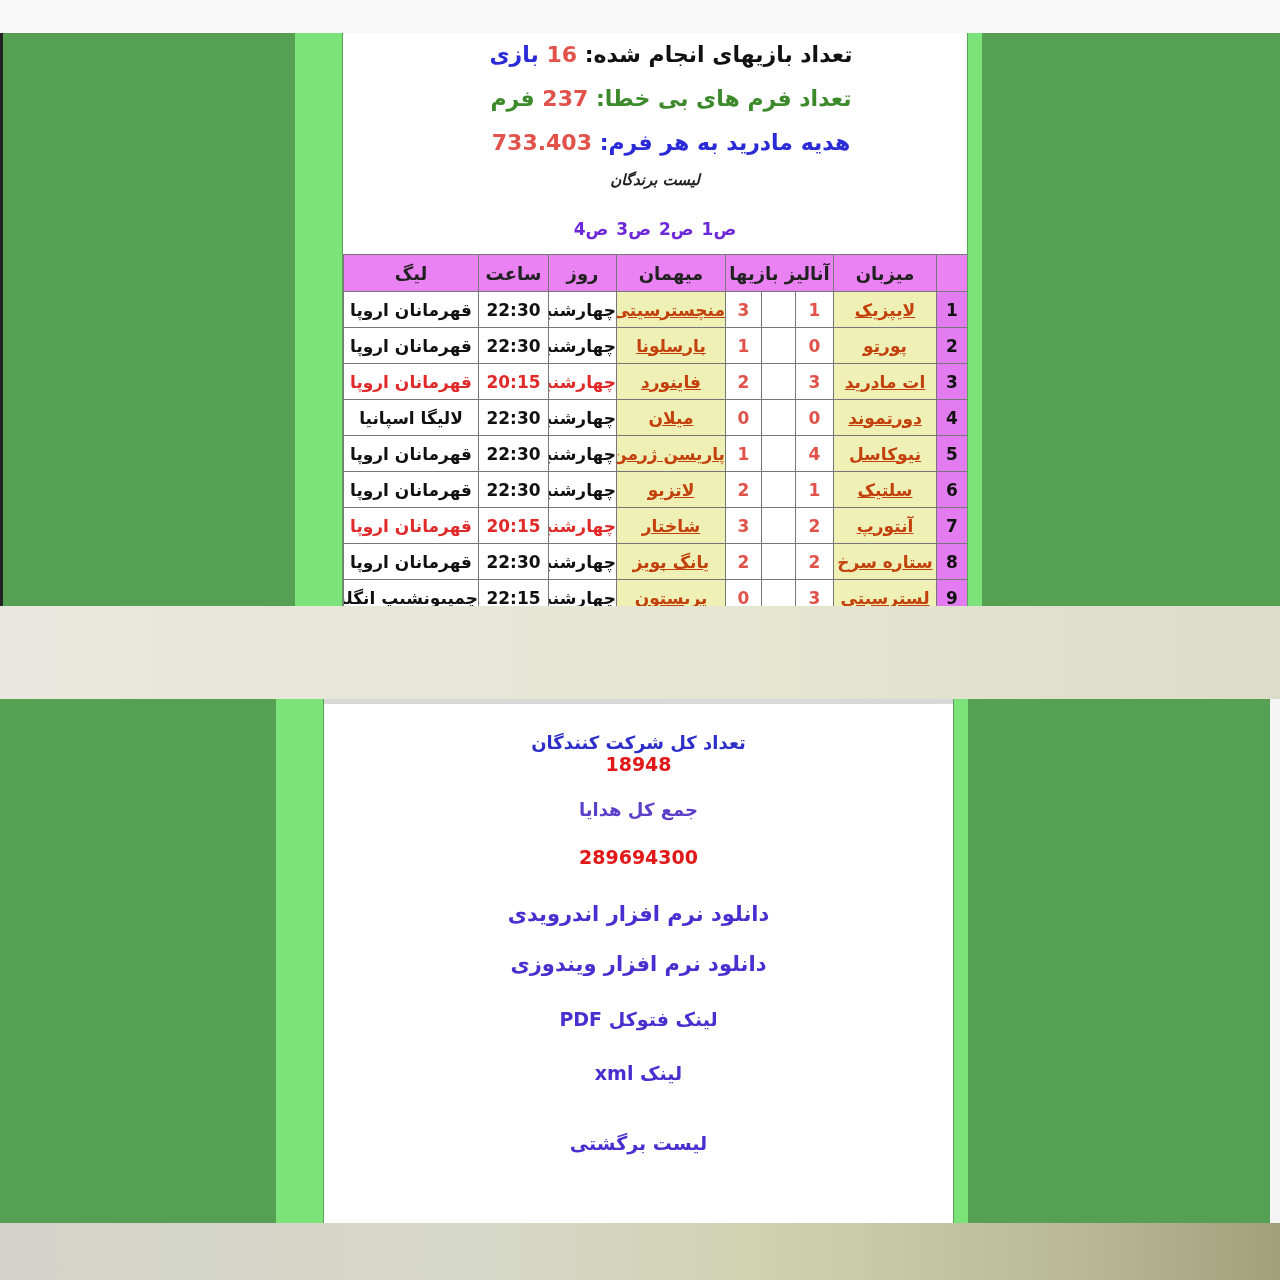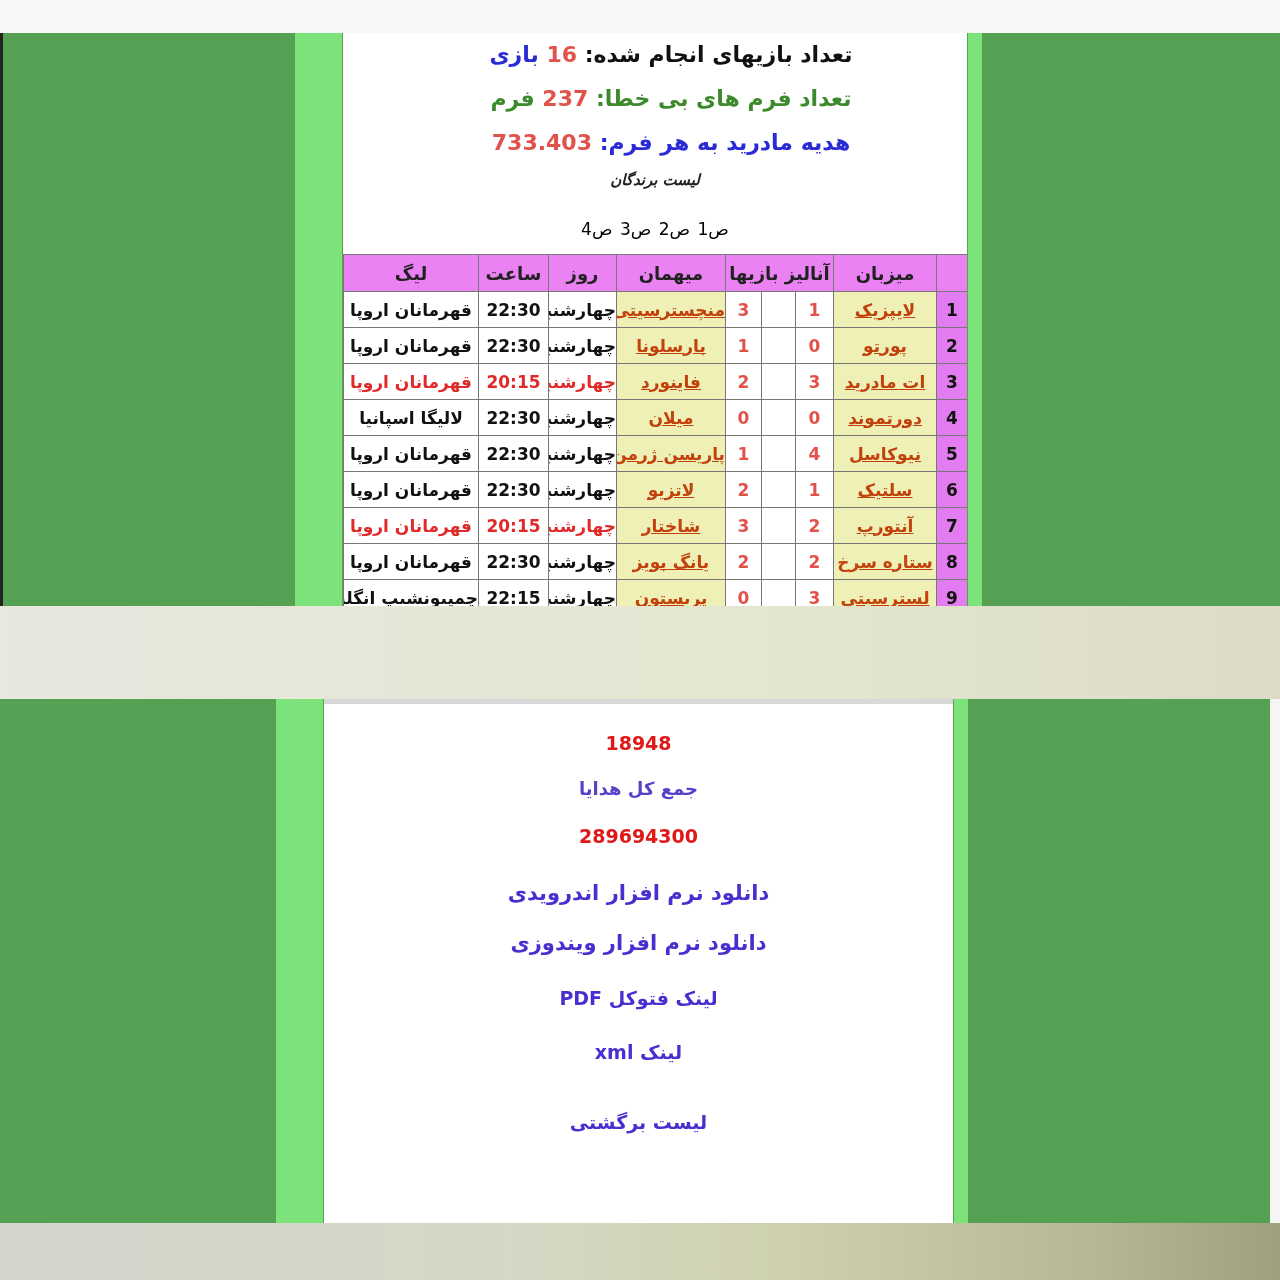--- a/index.html
+++ b/index.html
@@ -17,21 +17,21 @@
     .panel1 .content { position: absolute; left: 343px; top: 0; width: 624px; height: 100%; background: #ffffff; overflow: hidden; direction: rtl; }
 
     .stat-line { text-align: center; font-weight: bold; font-size: 22px; line-height: 28px; padding-left: 32px; }
     .stat1 { margin-top: 8px; color: #111; }
     .stat2 { margin-top: 16px; color: #3d8a2c; }
     .stat3 { margin-top: 16px; color: #2a2ad6; }
     .num-red { color: #e0524a; }
     .suffix-blue { color: #2a2ad6; }
     .suffix-green { color: #3d8a2c; }
     .winners-link { text-align: center; font-size: 15px; color: #222; margin-top: 14px; font-weight: bold; font-style: italic; }
-    .pager { text-align: center; margin-top: 30px; font-size: 17px; font-weight: normal; color: #000000; }
+    .pager { text-align: center; margin-top: 30px; font-size: 17px; font-weight: bold; color: #6d28d9; }
     .pager span { margin: 0 1px; cursor: pointer; }
 
     table.games { position: absolute; top: 221px; left: 0; width: 624px; border-collapse: collapse; direction: rtl; table-layout: fixed; }
     table.games th, table.games td { border: 1px solid #777; text-align: center; height: 36px; font-size: 17px; font-weight: bold; white-space: nowrap; overflow: hidden; }
     table.games th { background: #ea82f3; color: #222; font-size: 18px; height: 37px; }
     td.idx { background: #e27cf0; color: #111; }
     td.team { background: #eef0b5; color: #c2410c; text-decoration: underline; }
     td.score { color: #e0524a; font-size: 18px; }
     td.day, td.time, td.league { color: #111; }
     td.league { font-size: 14px; }
@@ -218,21 +218,22 @@
     </table>
   </div>
 </div>
 
 <div class="mid-band"></div>
 
 <div class="panel2">
   <div class="rail-left"></div>
   <div class="rail-right"></div>
   <div class="content">
-    <div class="p2-item p2-number" style="margin-top:28px;">18948</div>
+    <div class="p2-item p2-label" style="margin-top:28px;">تعداد کل شرکت کنندگان</div>
+    <div class="p2-item p2-number" style="">18948</div>
     <div class="p2-item p2-label-light" style="margin-top:24px;font-weight:bold;">جمع کل هدایا</div>
     <div class="p2-item p2-number" style="margin-top:26px;">289694300</div>
     <div class="p2-item p2-link-big" style="margin-top:34px;">دانلود نرم افزار اندرویدی</div>
     <div class="p2-item p2-link-big" style="margin-top:26px;">دانلود نرم افزار ویندوزی</div>
     <div class="p2-item p2-link" style="margin-top:32px;">لینک فتوکل PDF</div>
     <div class="p2-item p2-link" style="margin-top:32px;">لینک xml</div>
     <div class="p2-item p2-link" style="margin-top:48px;">لیست برگشتی</div>
   </div>
 </div>
 <div class="p2-right-edge"></div>

